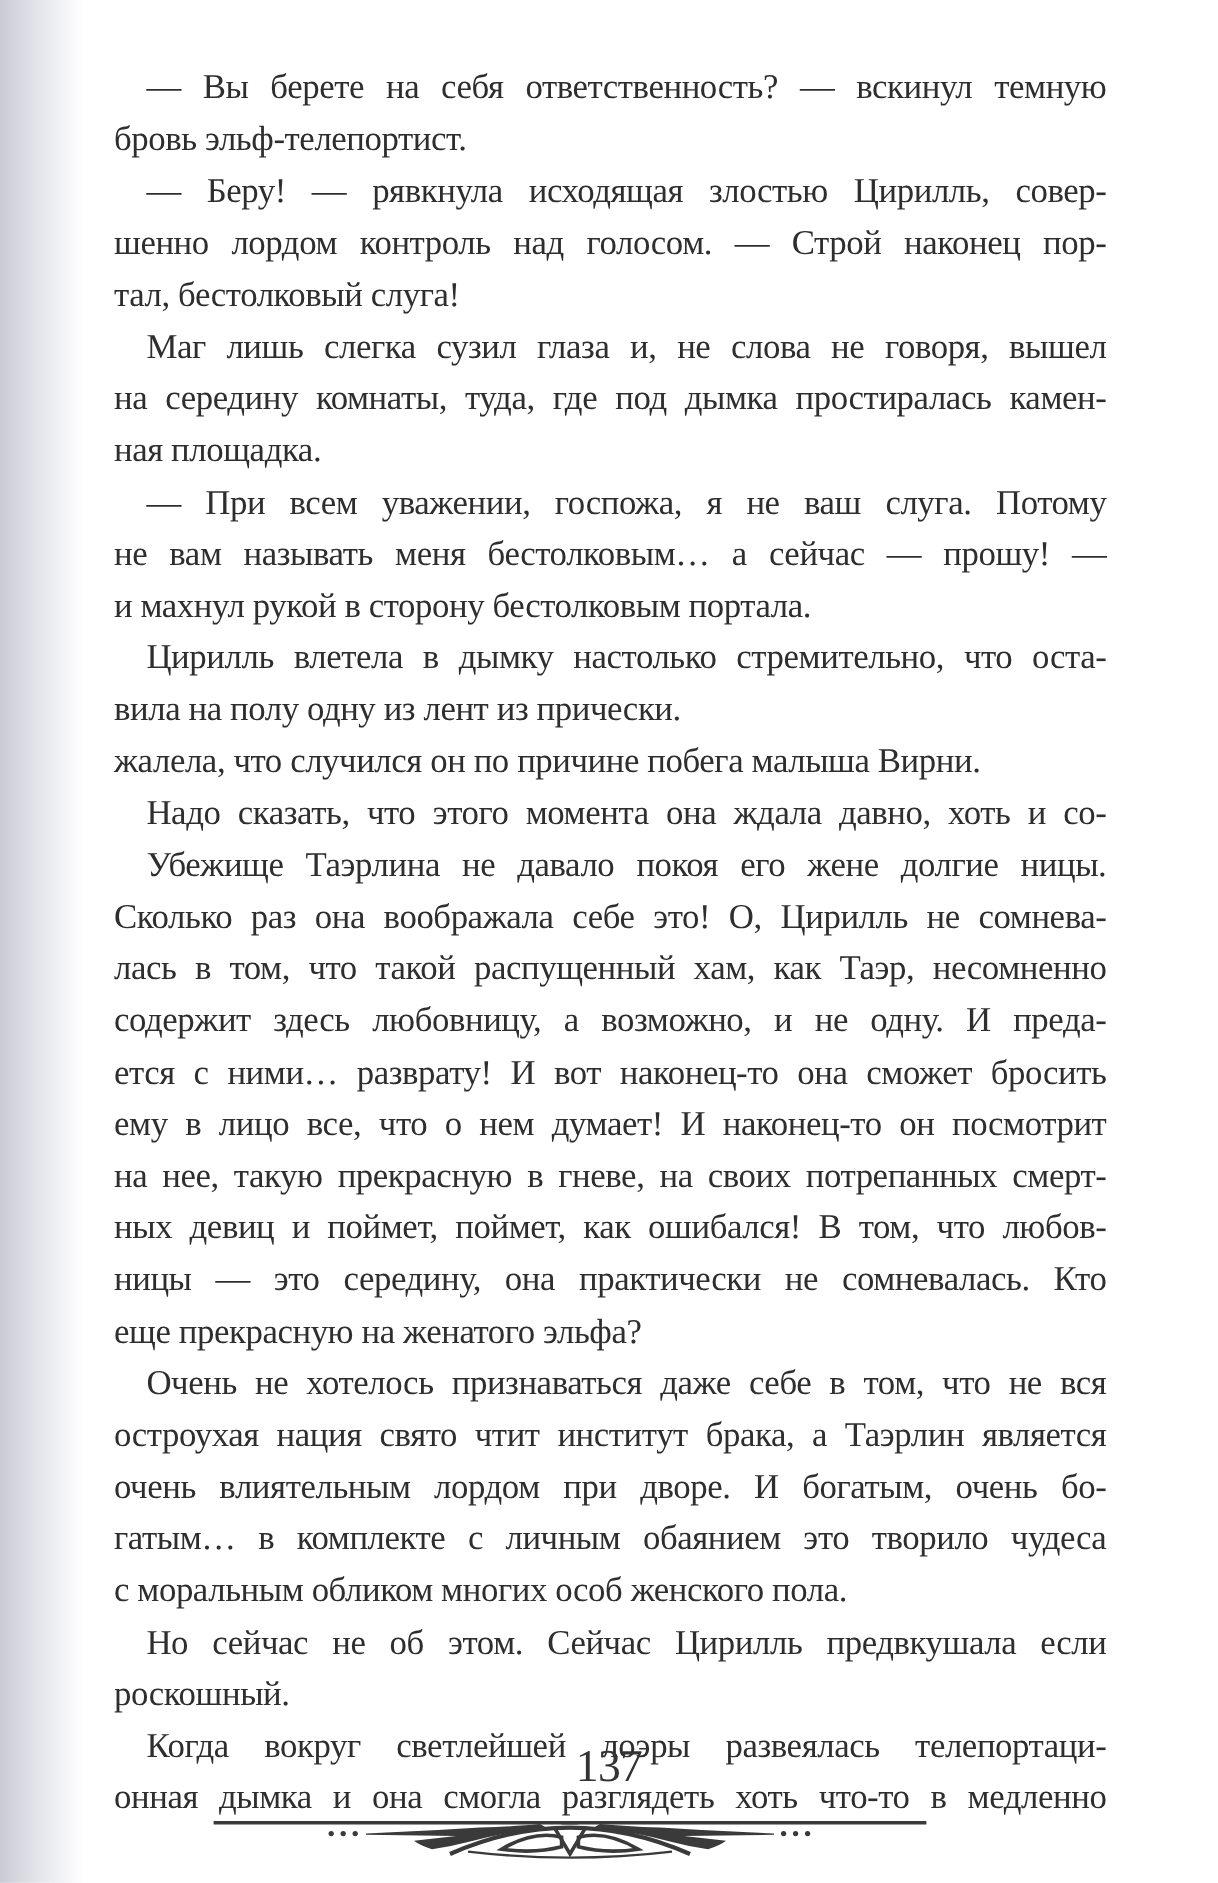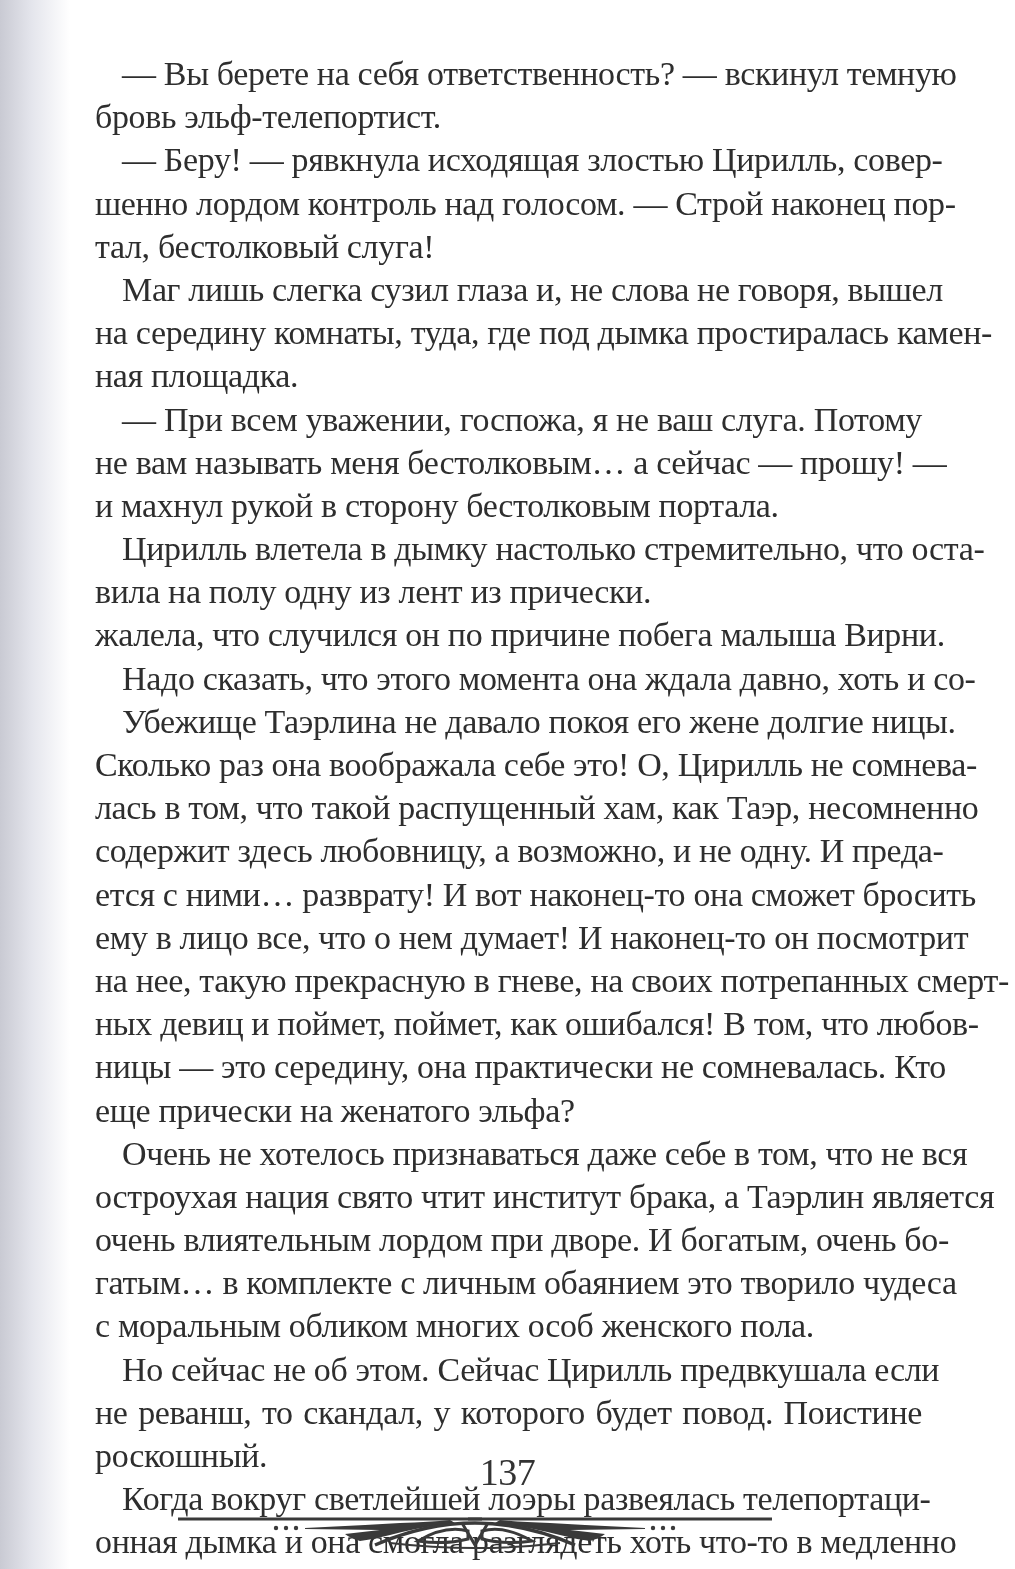--- a/index.html
+++ b/index.html
@@ -24,21 +24,21 @@
     .text-block {
       position: absolute;
       left: 95px;
       top: 52px;
       width: 827px;
     }
     .line {
       display: block;
       height: 43.2px;
       line-height: 43.2px;
-      font-size: 34px;
+      font-size: 29px;
       white-space: nowrap;
       letter-spacing: -0.35px;
     }
     .line.justify {
       text-align: justify;
       text-align-last: justify;
     }
     .line.indent {
       padding-left: 27px;
     }
@@ -103,32 +103,31 @@
     <div>
       <span class="line indent justify">Убежище Таэрлина не давало покоя его жене долгие ницы.</span>
       <span class="line justify">Сколько раз она воображала себе это! О, Цирилль не сомнева-</span>
       <span class="line justify">лась в том, что такой распущенный хам, как Таэр, несомненно</span>
       <span class="line justify">содержит здесь любовницу, а возможно, и не одну. И преда-</span>
       <span class="line justify">ется с ними… разврату! И вот наконец-то она сможет бросить</span>
       <span class="line justify">ему в лицо все, что о нем думает! И наконец-то он посмотрит</span>
       <span class="line justify">на нее, такую прекрасную в гневе, на своих потрепанных смерт-</span>
       <span class="line justify">ных девиц и поймет, поймет, как ошибался! В том, что любов-</span>
       <span class="line justify">ницы — это середину, она практически не сомневалась. Кто</span>
-      <span class="line">еще прически на женатого эльфа?</span>
+      <span class="line">еще прекрасную на женатого эльфа?</span>
     </div>
     <div>
       <span class="line indent justify">Очень не хотелось признаваться даже себе в том, что не вся</span>
       <span class="line justify">остроухая нация свято чтит институт брака, а Таэрлин является</span>
       <span class="line justify">очень влиятельным лордом при дворе. И богатым, очень бо-</span>
       <span class="line justify">гатым… в комплекте с личным обаянием это творило чудеса</span>
       <span class="line">с моральным обликом многих особ женского пола.</span>
     </div>
     <div>
       <span class="line indent justify">Но сейчас не об этом. Сейчас Цирилль предвкушала если</span>
-      <span class="line justify">не реванш, то скандал, у которого будет повод. Поистине</span>
       <span class="line">роскошный.</span>
     </div>
     <div>
       <span class="line indent justify">Когда вокруг светлейшей лоэры развеялась телепортаци-</span>
       <span class="line justify">онная дымка и она смогла разглядеть хоть что-то в медленно</span>
     </div>
   </div>
 
 <div class="footer">
   <div class="page-number">137</div>

